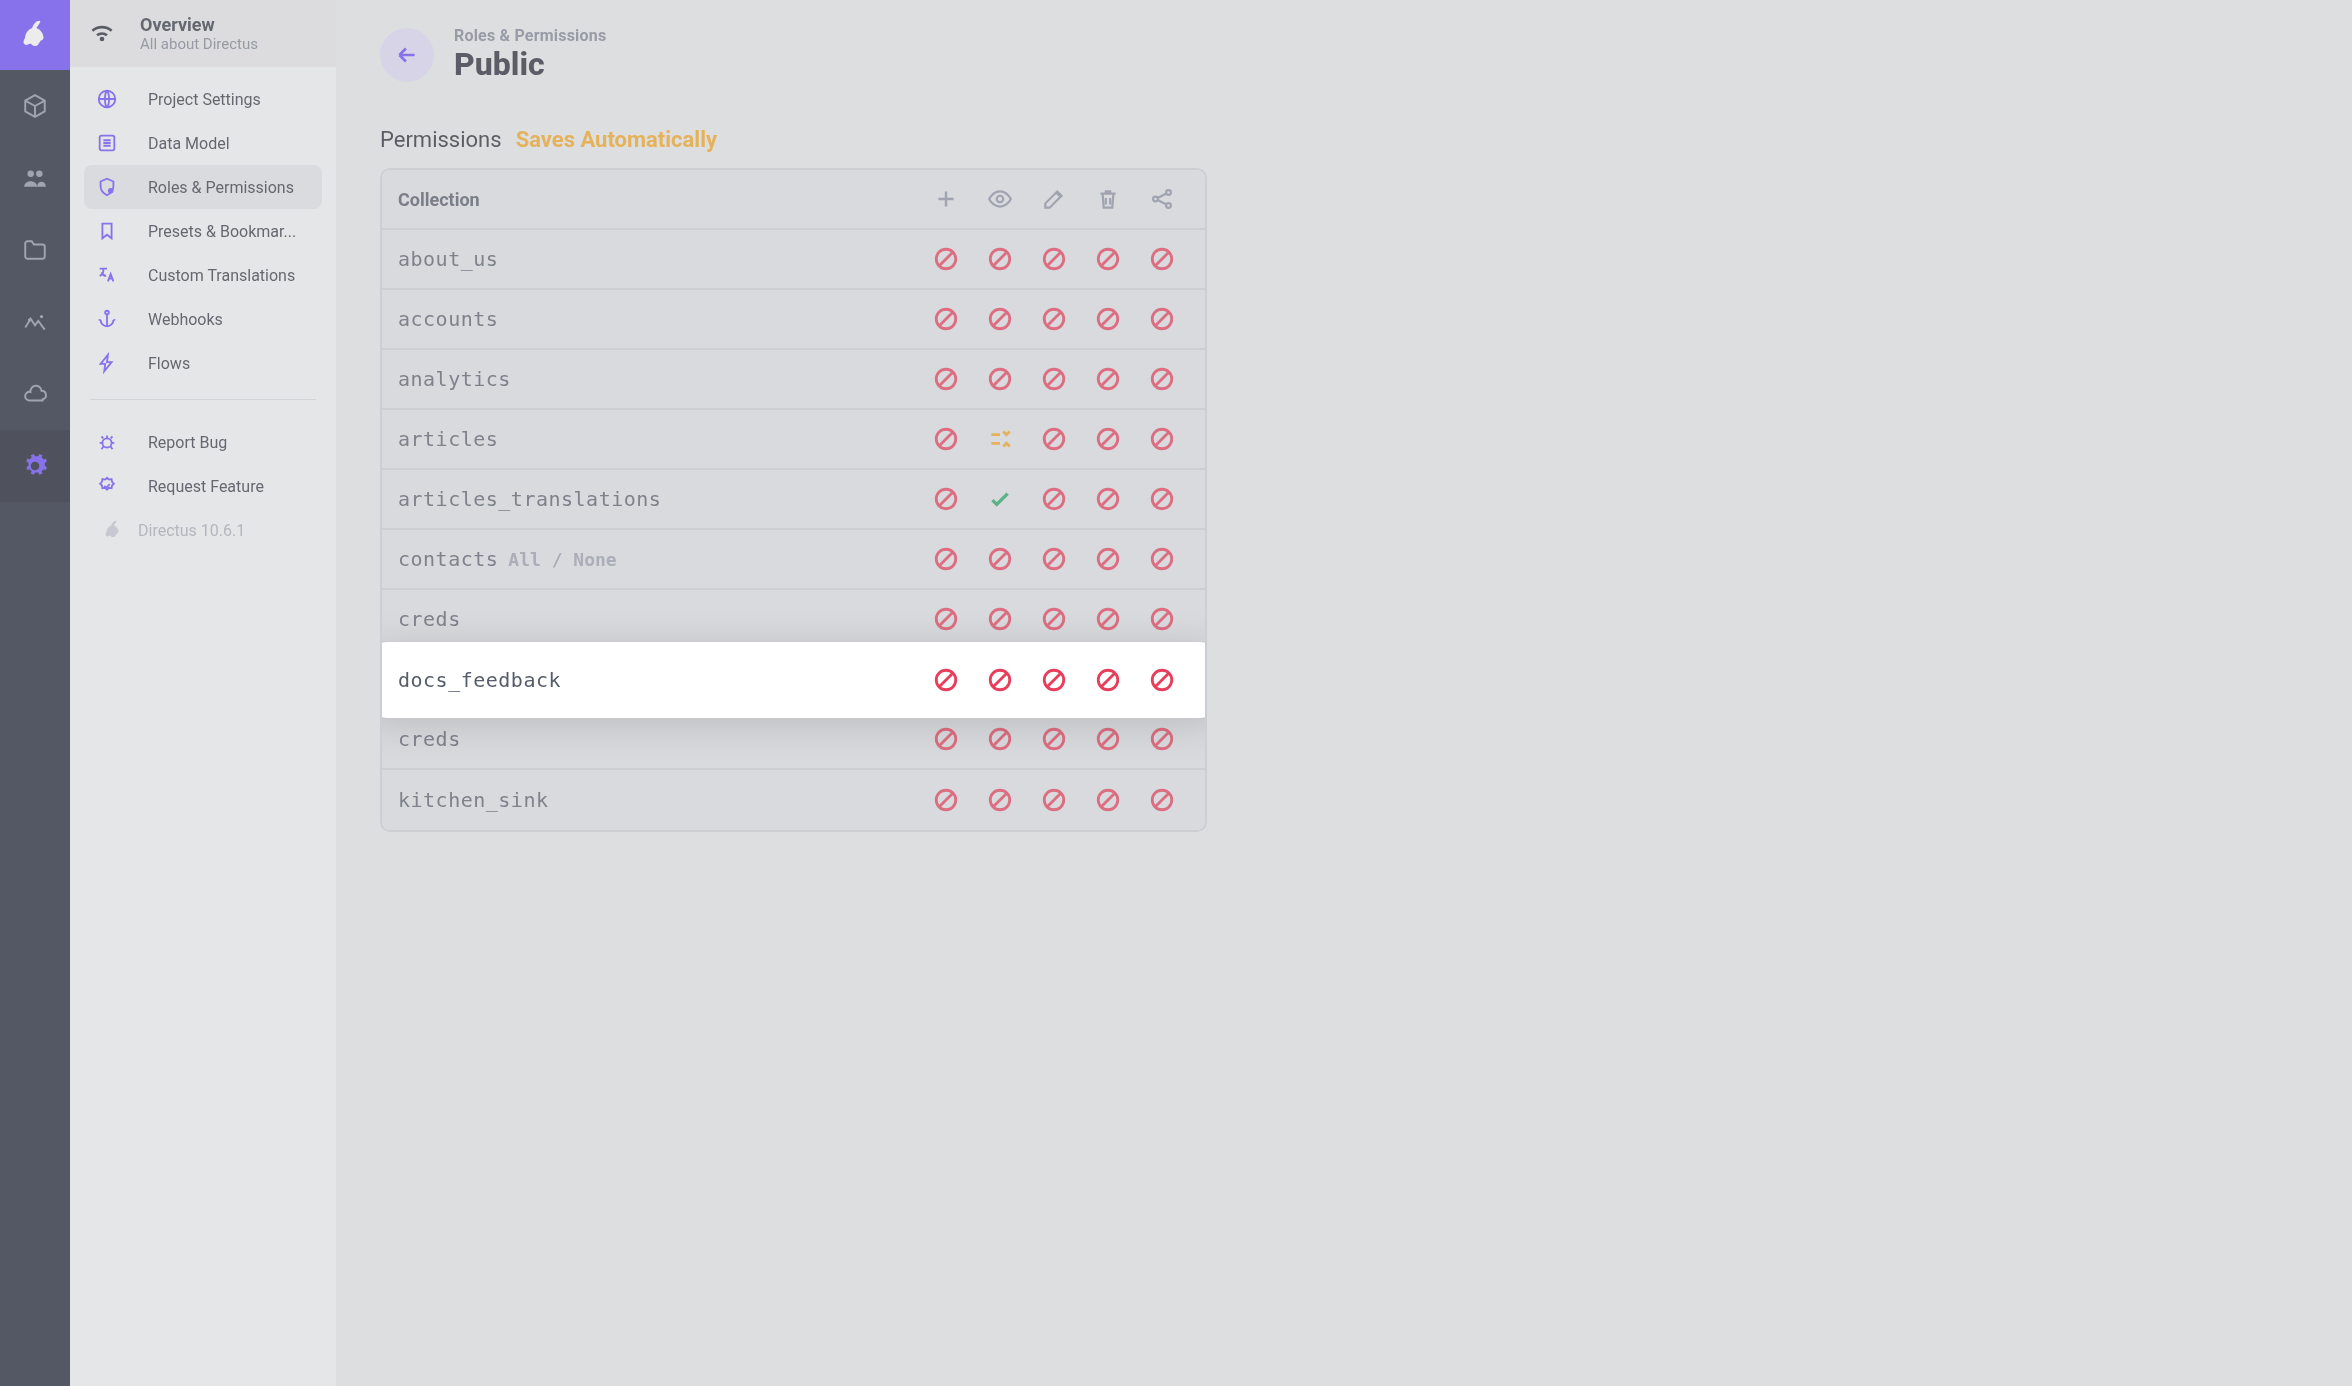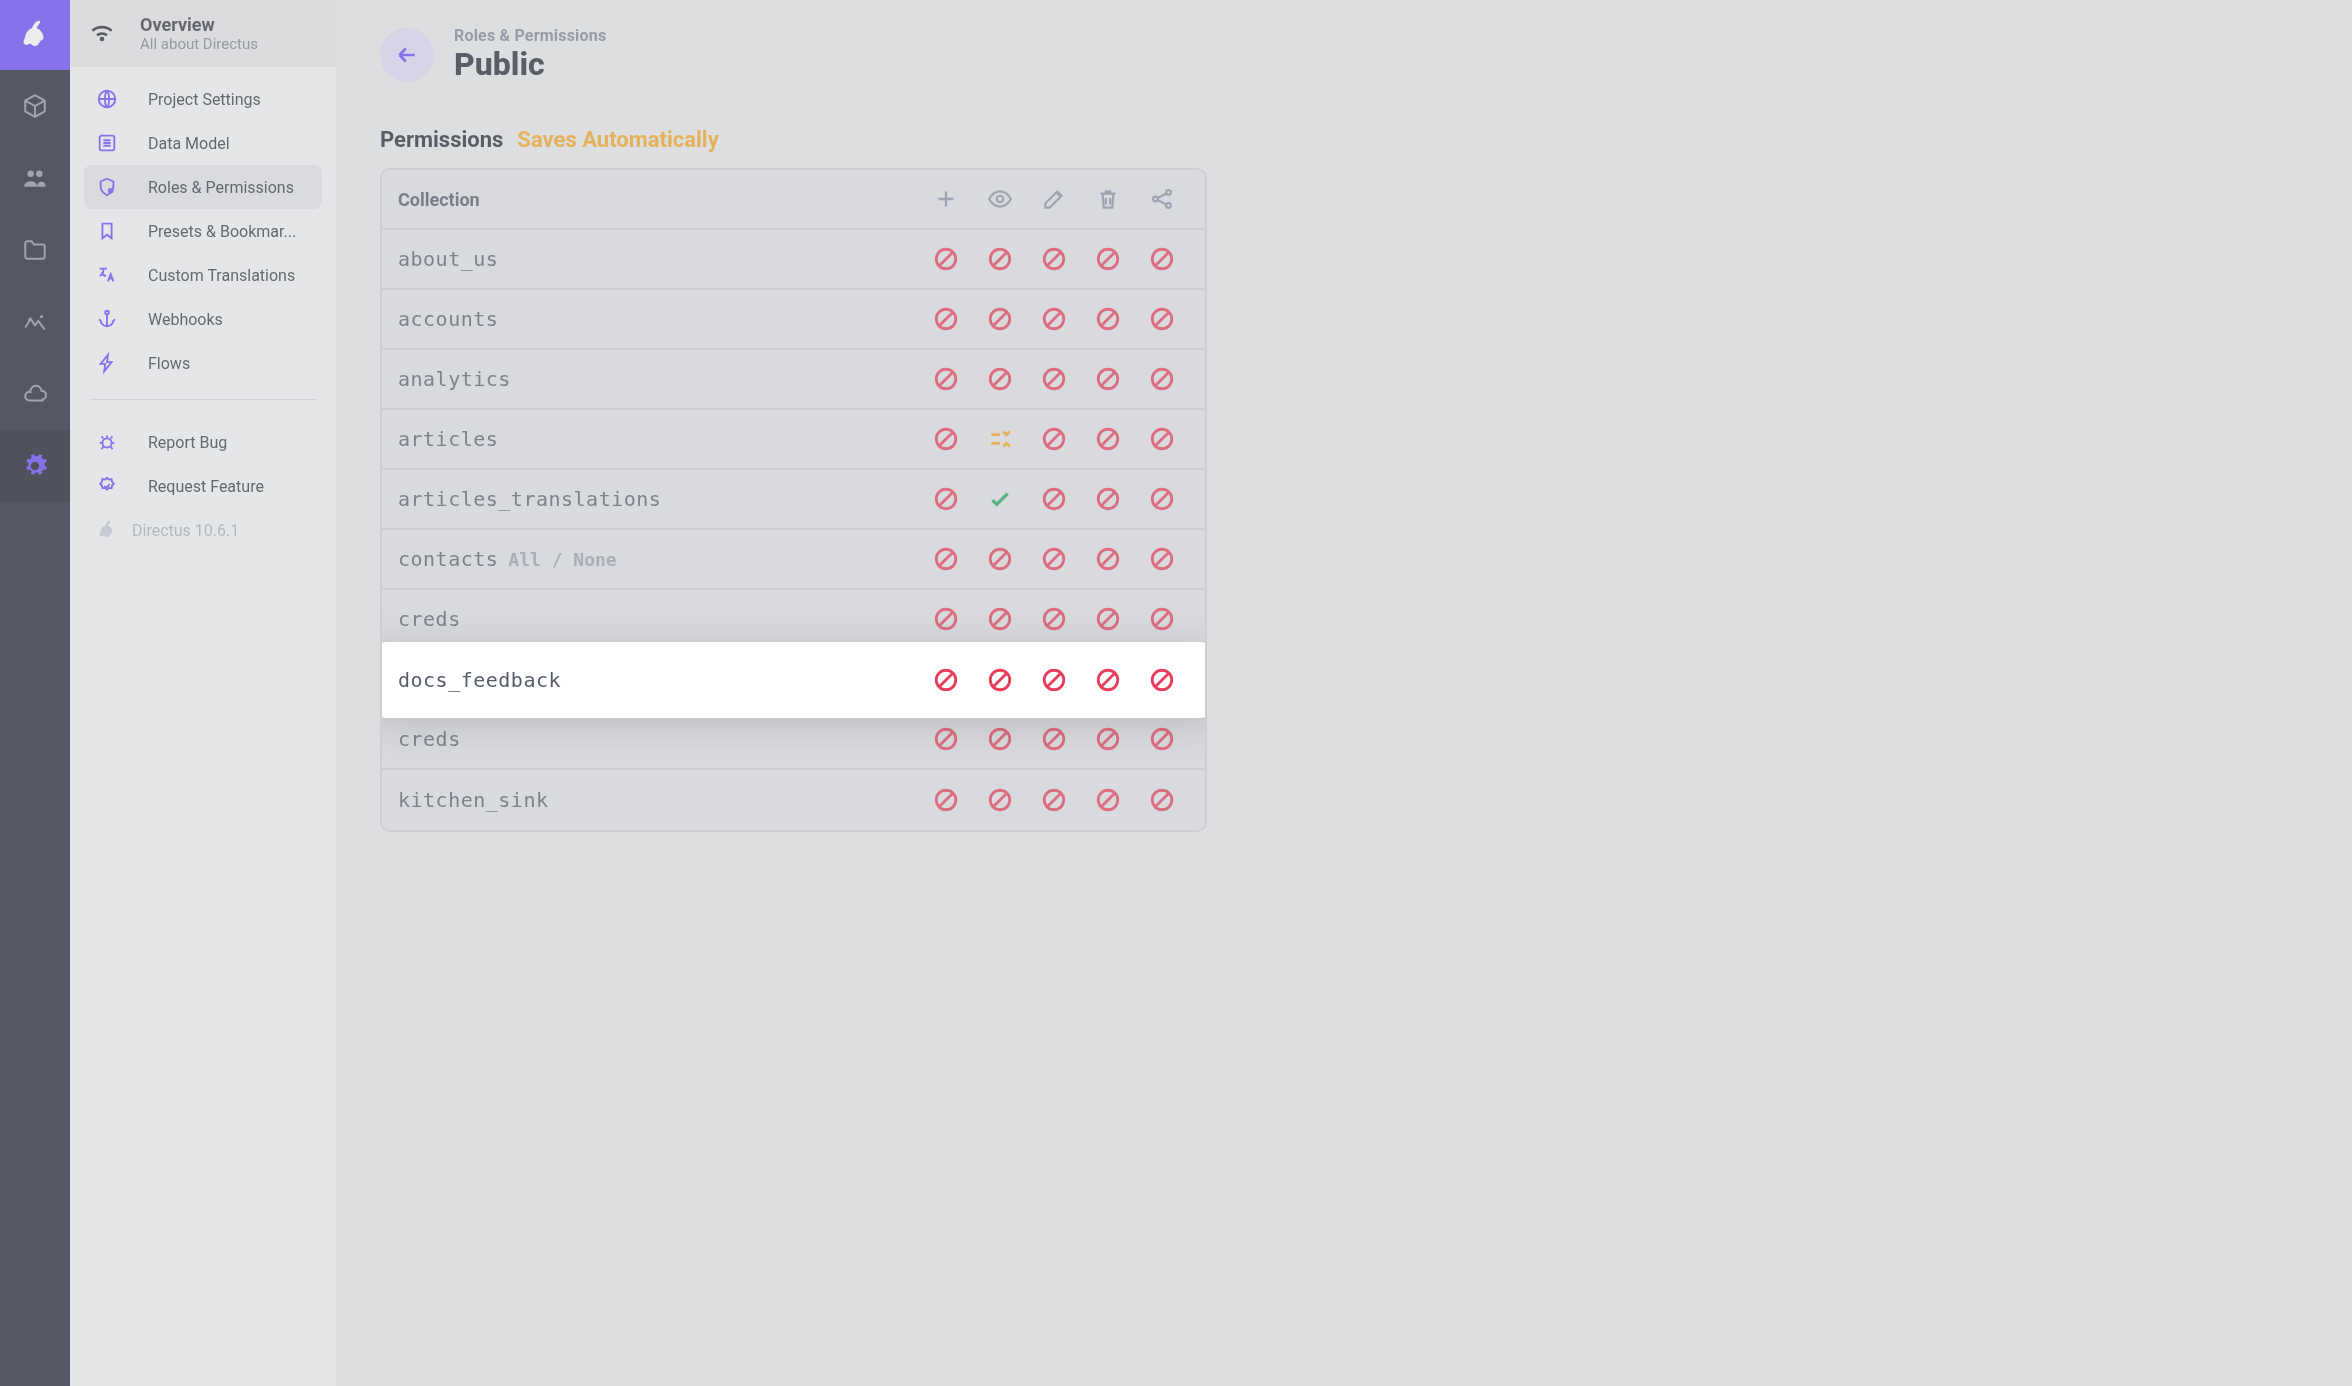--- a/index.html
+++ b/index.html
@@ -20,33 +20,33 @@
 .sidebar { width: 266px; background: #f5f6f8; display: flex; flex-direction: column; }
 .sb-header { background: #e6e7ea; padding: 14px 18px; display: flex; align-items: center; gap: 24px; }
 .sb-header-title { font-size: 18px; font-weight: 700; color: #2f3440; }
 .sb-header-sub { font-size: 15px; color: #7a8190; }
 .sb-list { padding: 10px 14px 0 14px; }
 .sb-item { display: flex; align-items: center; gap: 30px; height: 44px; padding: 0 12px; border-radius: 8px; cursor: pointer; font-size: 16px; color: #2f3440; }
 .sb-item.active { background: #e4e5ea; }
 .sb-item svg { fill: #6644ff; }
 .sb-divider { border: none; border-top: 1px solid #d8dae0; margin: 14px 20px 10px 20px; }
 .sb-footer-item svg { fill: #6644ff; }
-.sb-version { display: flex; align-items: center; gap: 14px; padding: 0 26px; height: 44px; color: #a7adbb; font-size: 16px; }
+.sb-version { display: flex; align-items: center; gap: 14px; padding: 0 26px; height: 44px; color: #a7adbb; font-size: 16px; margin-left: 6px; }
 .sb-version svg { fill: #c6cad4; }
 
 
 .main { flex: 1; background: #e9eaed; padding: 26px 44px 0 44px; overflow: hidden; }
 .page-head { display: flex; align-items: center; gap: 20px; margin-bottom: 44px; }
 .back-btn { width: 54px; height: 54px; border-radius: 50%; background: #dfdaf9; display: flex; align-items: center; justify-content: center; cursor: pointer; }
 .back-btn svg { fill: #6644ff; }
 .hdr-pretitle { font-size: 16px; font-weight: 700; color: #7d8494; letter-spacing: 0.2px; }
 .hdr-title { font-size: 32px; font-weight: 800; color: #1f2430; }
 
 .section-head { display: flex; align-items: baseline; gap: 14px; font-size: 22px; margin-bottom: 16px; }
-.section-title { font-weight: 700; color: #1f2430; }
+.section-title { font-weight: 400; color: #1f2430; }
 .section-badge { color: #f5a623; font-weight: 700; }
 
 
 .perm-table { width: 827px; border: 2px solid #cfd2da; border-radius: 10px; overflow: hidden; }
 .perm-head, .perm-row { display: grid; grid-template-columns: 1fr 54px 54px 54px 54px 54px; align-items: center; height: 60px; padding: 0 16px; border-bottom: 2px solid #cfd2da; }
 .perm-head { background: #e1e3e8; }
 .perm-row { background: #e1e3e8; }
 .perm-row:last-child { border-bottom: none; }
 .col-label { font-size: 18px; font-weight: 700; color: #4f5666; }
 .row-name { font-family: ui-monospace, SFMono-Regular, Menlo, Consolas, monospace; font-size: 20px; color: #555c6b; letter-spacing: 0.5px; }

